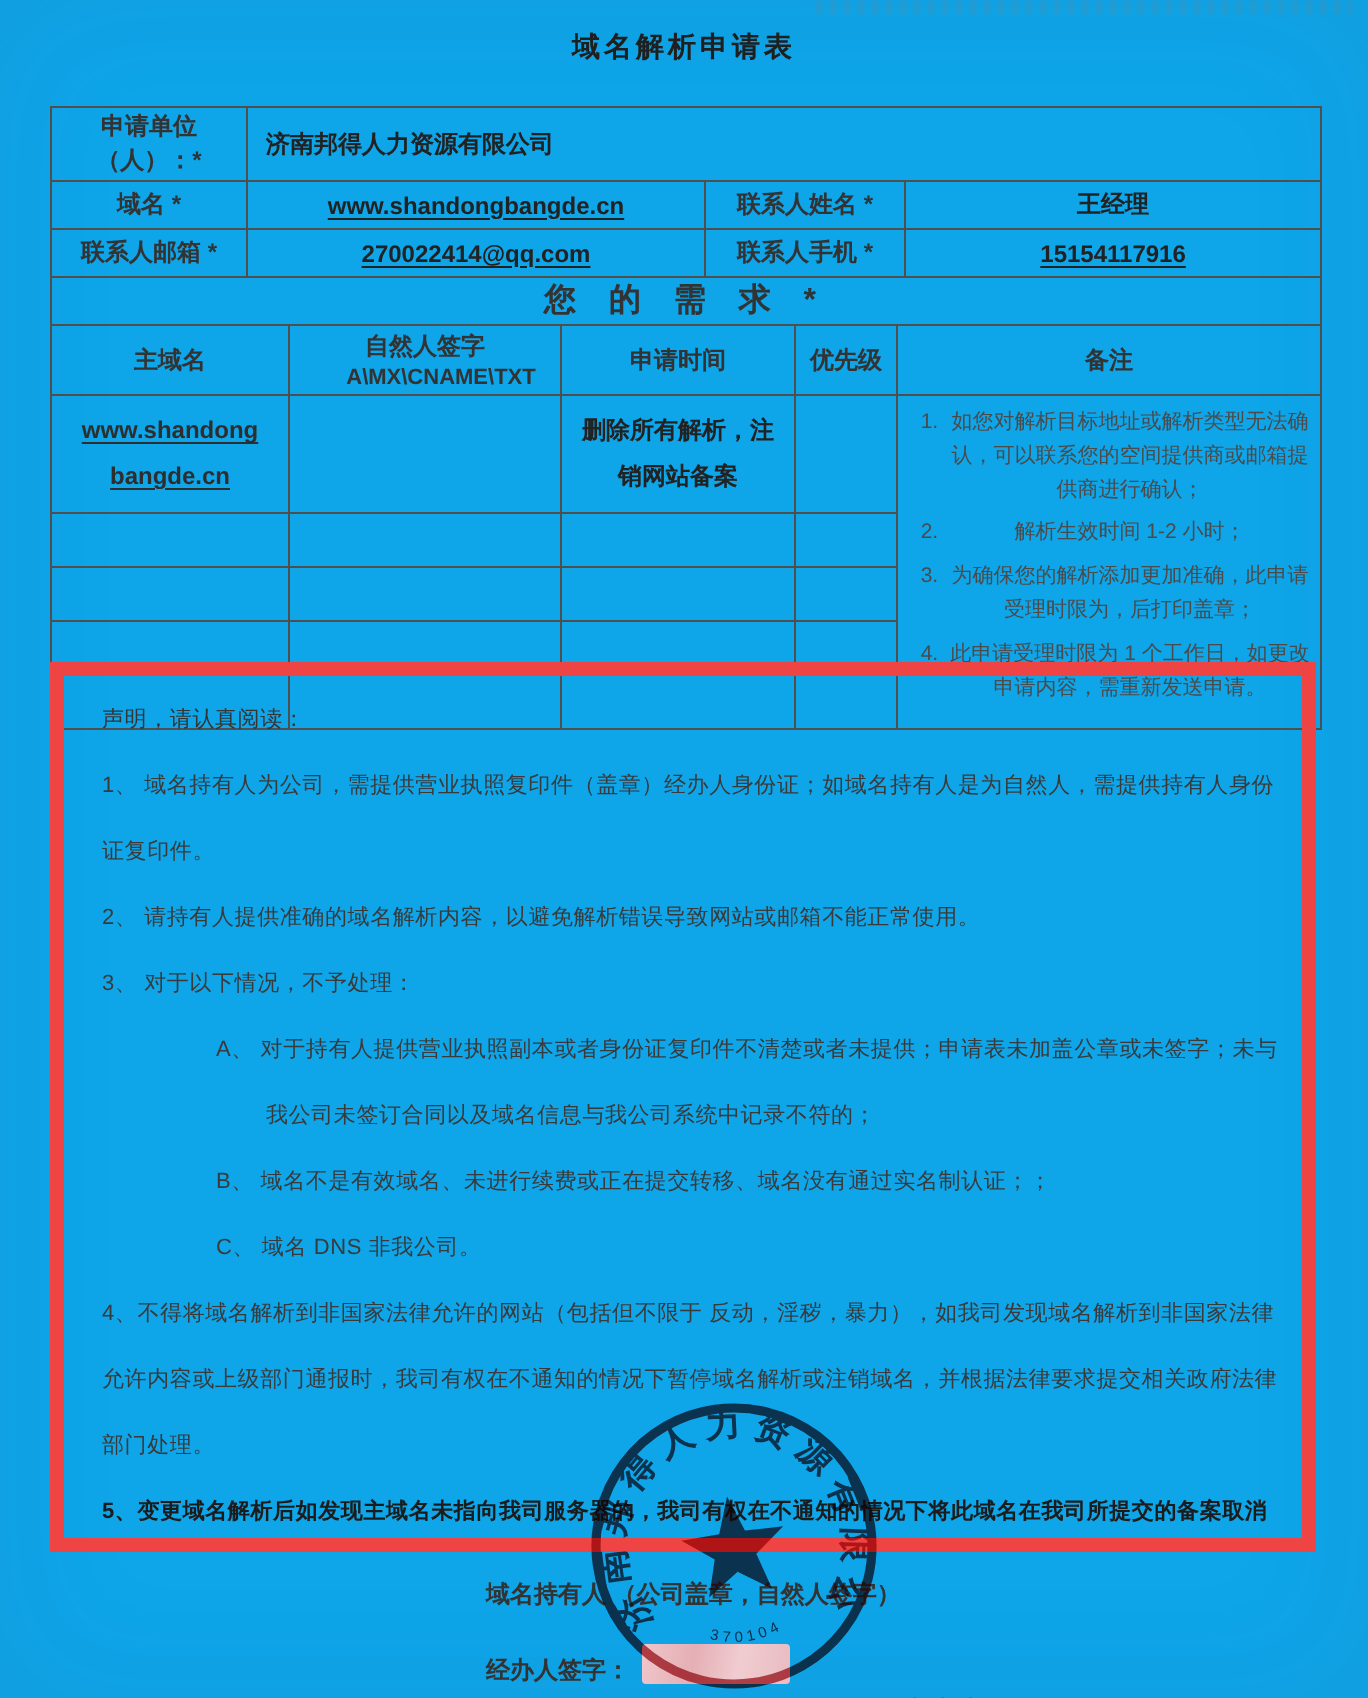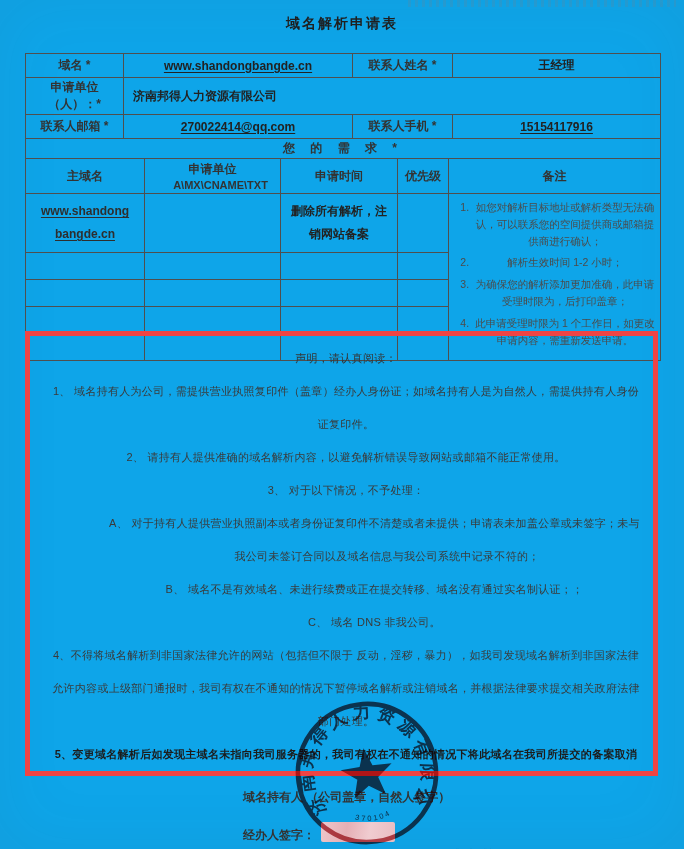--- a/index.html
+++ b/index.html
@@ -25,38 +25,38 @@
   }
   .content{position:absolute;left:25px;top:53px;width:635px;}
   table{border-collapse:collapse;width:100%;table-layout:fixed;}
   td{border:1px solid #4f4f4f;overflow:hidden;}
   
   .t1 td{height:21px;font-size:12px;text-align:center;vertical-align:middle;}
   .t1 .lbl{font-weight:700;color:#333;}
   .t1 .val{font-weight:700;color:#222;}
   .t1 .left{text-align:left;padding-left:9px;}
   .u{text-decoration:underline;text-underline-offset:2px;}
-  .t1 .banner{height:17px;font-weight:700;letter-spacing:6px;font-size:12px;color:#333;}
+  .t1 .banner{height:17px;font-weight:700;letter-spacing:6px;font-size:16px;color:#333;}
   
   .t2{margin-top:-1px;}
   .t2 td{font-size:12px;text-align:center;vertical-align:middle;}
   .t2 .head td{height:32px;font-weight:700;color:#333;}
   .t2 .head .typ .sub{font-weight:600;font-size:11px;margin-top:1px;padding-left:16px;}
   .t2 .row1 td{height:56px;}
   .t2 .dom{font-weight:700;word-break:break-all;padding:0 12px;line-height:1.9;}
   .t2 .addr{font-weight:700;padding:0 5px;line-height:1.9;color:#222;}
   .t2 .empty td{height:24px;}
   .t2 .remarks{vertical-align:top;text-align:center;padding:5px 5px 0 2px;}
   .t2 .remarks ol{margin:0;padding-left:21px;font-size:10.5px;line-height:1.6;color:#4b4b4b;}
   .t2 .remarks li{margin-bottom:5px;padding-left:3px;}
   
   .decl{
     position:absolute;left:25px;top:331px;width:633px;height:445px;
-    border:5px solid #ef4444;box-sizing:border-box;
-    padding:6px 10px 0 19px;overflow:hidden;text-align:center;
+    border:7px solid #ef4444;box-sizing:border-box;
+    padding:6px 10px 0 19px;overflow:hidden;
   }
   .decl-p{margin:0;font-size:11px;line-height:33px;color:#3a3a3a;letter-spacing:.3px;}
   .decl-p.intro{color:#353535;}
   .decl-p.sub{margin-left:57px;padding-left:25px;text-indent:-25px;}
   .decl-p.bold{font-weight:700;color:#1c1c1c;}
   
   .holder-line{position:absolute;left:243px;top:789px;font-size:12px;font-weight:600;color:#333;}
   .operator-line{position:absolute;left:243px;top:827px;font-size:12px;font-weight:600;color:#333;}
   .apply-time{position:absolute;left:452px;top:827px;font-size:12px;font-weight:600;color:#333;margin-top:20px;}
   .redact{
@@ -83,28 +83,28 @@
 
     <table class="t1">
       <colgroup>
           <col style="width:98px">
           <col style="width:229px">
           <col style="width:100px">
           <col style="width:208px">
         </colgroup>
       <tbody>
           <tr>
+        <td class="lbl">申请单位（人）：*</td>
+        <td class="val left" colspan="3">济南邦得人力资源有限公司</td>
+      </tr>
+      <tr>
         <td class="lbl">域名 *</td>
         <td class="val u">www.shandongbangde.cn</td>
         <td class="lbl">联系人姓名 *</td>
         <td class="val">王经理</td>
-      </tr>
-      <tr>
-        <td class="lbl">申请单位（人）：*</td>
-        <td class="val left" colspan="3">济南邦得人力资源有限公司</td>
       </tr>
       <tr>
         <td class="lbl">联系人邮箱 *</td>
         <td class="val u">270022414@qq.com</td>
         <td class="lbl">联系人手机 *</td>
         <td class="val u">15154117916</td>
       </tr>
       <tr>
         <td class="banner" colspan="4">您 的 需 求 *</td>
       </tr>
@@ -116,21 +116,21 @@
           <col style="width:119px">
           <col style="width:136px">
           <col style="width:117px">
           <col style="width:51px">
           <col style="width:212px">
         </colgroup>
       <tbody>
         <tr class="head">
           <td>主域名</td>
           <td class="typ">
-            <div>申请单位</div>
+            <div>自然人签字</div>
             <div class="sub">A\MX\CNAME\TXT</div>
           </td>
           <td>申请时间</td>
           <td>优先级</td>
           <td>备注</td>
         </tr>
         <tr class="row1">
           <td class="dom u">www.shandongbangde.cn</td>
           <td></td>
           <td class="addr">删除所有解析，注销网站备案</td>

